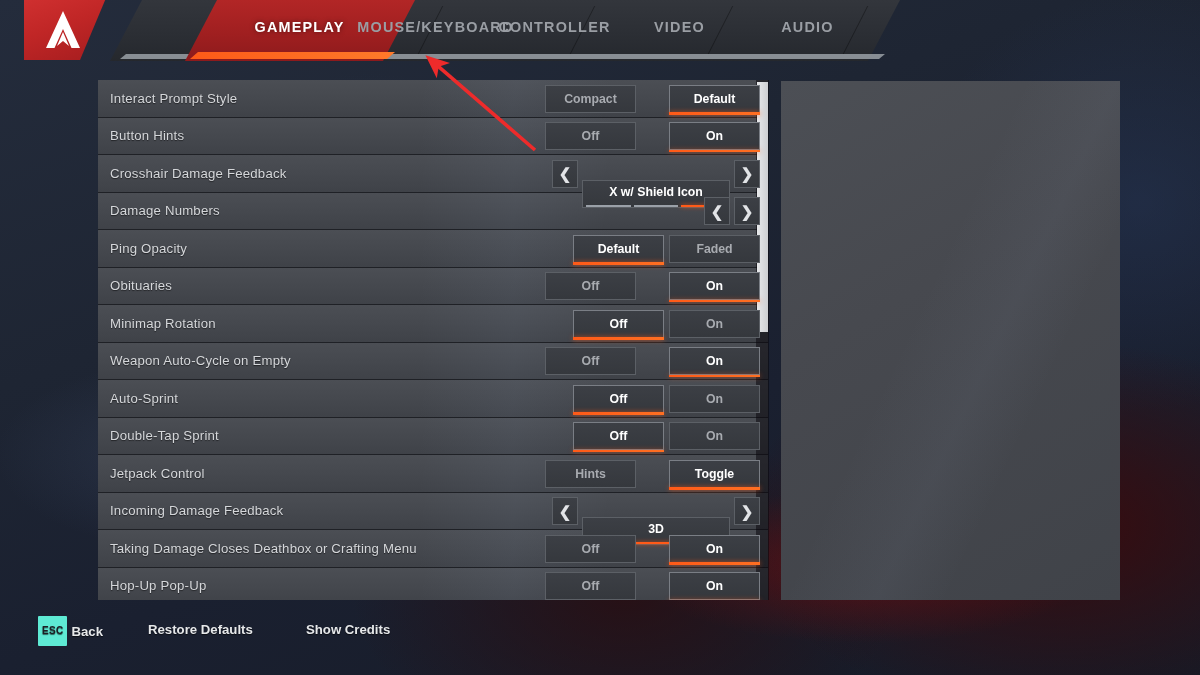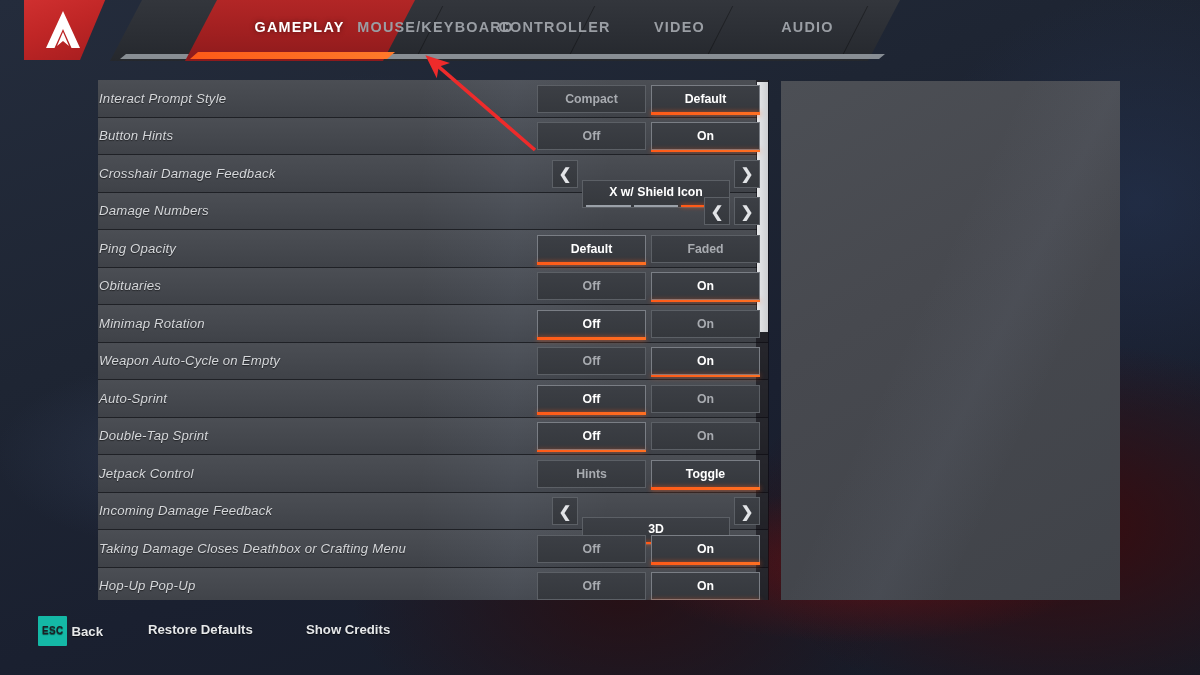--- a/index.html
+++ b/index.html
@@ -86,38 +86,38 @@
     background:linear-gradient(180deg,#4b4e54 0%,#45484e 52%,#3f4248 100%);
     border-bottom:1px solid rgba(24,26,30,.85);
     display:flex; align-items:center;
   }
   .row::after{
     content:""; position:absolute; left:0; top:0; width:670px; height:100%;
     background:linear-gradient(100deg, rgba(255,255,255,0) 48%, rgba(150,170,200,.07) 62%, rgba(255,255,255,0) 76%);
     pointer-events:none;
   }
   .row-label {
-    font-size:13.2px; color:#d5d7da; padding-left:1px; white-space:nowrap;
+    font-size:13.2px; color:#d5d7da; padding-left:12px; white-space:nowrap;
     letter-spacing:.2px; text-shadow:0 1px 1px rgba(0,0,0,.5);
-    position:relative; z-index:2;font-style:italic;
+    position:relative; z-index:2;
   }
   .row-controls {
     position:absolute; right:8px; top:0; height:37.5px;
     display:flex; align-items:center; gap:5px; z-index:3;
   }
 
   
   .opt-btn {
-    width:109px; height:28px; line-height:26px; text-align:center;
+    width:91px; height:28px; line-height:26px; text-align:center;
     font-size:12.3px; color:#a8abb0; font-weight:bold;
     background:linear-gradient(180deg,#3c3f45 0%,#35383d 100%);
     border:1px solid #5c6066;
     position:relative;
   }
-  .opt-btn.sel { color:#ffffff; border-color:#7a7e85; }
+  .opt-btn.sel { color:#ffffff; border-color:#7a7e85;margin-left:28px; }
   .opt-btn.sel::after {
     content:""; position:absolute; left:-1px; right:-1px; bottom:-3px; height:2.5px;
     background:linear-gradient(90deg,#ff5a18,#ff6f22);
     box-shadow:0 0 5px rgba(255,90,24,.7);
   }
 
   
   .car { display:flex; align-items:center; gap:4px; }
   .car-arrow {
     width:26px; height:28px;
@@ -164,21 +164,21 @@
   }
 
   
   .footer { position:absolute; left:0; top:616px; width:1200px; height:40px; }
   .foot-item {
     position:absolute; top:0; height:28px; line-height:28px;
     font-size:13.2px; color:#e6e8ea; font-weight:bold; white-space:nowrap;
     text-shadow:0 1px 1px rgba(0,0,0,.6);
   }
   .esc-key {
-    display:inline-block; background:#14b8a6; color:#1c1f24;
+    display:inline-block; background:#5eead4; color:#1c1f24;
     font-size:10px; font-weight:bold; letter-spacing:.3px;
     padding:1px 4px; border-radius:1px; vertical-align:2px; margin-right:4px;
   }
 
   
   .annot { position:absolute; left:0; top:0; width:1200px; height:675px; pointer-events:none; }
 </style>
 </head>
 <body>
 

